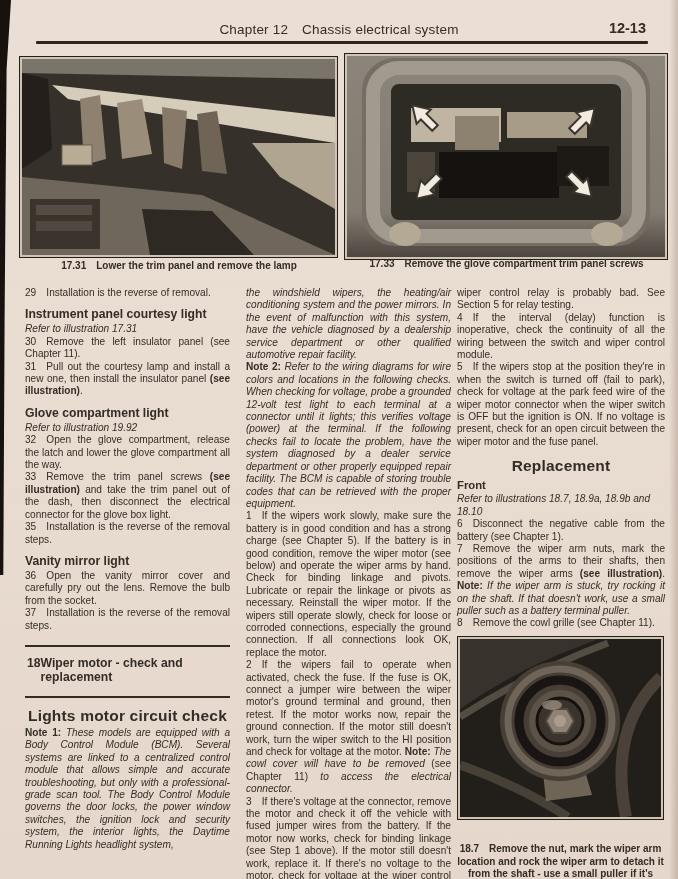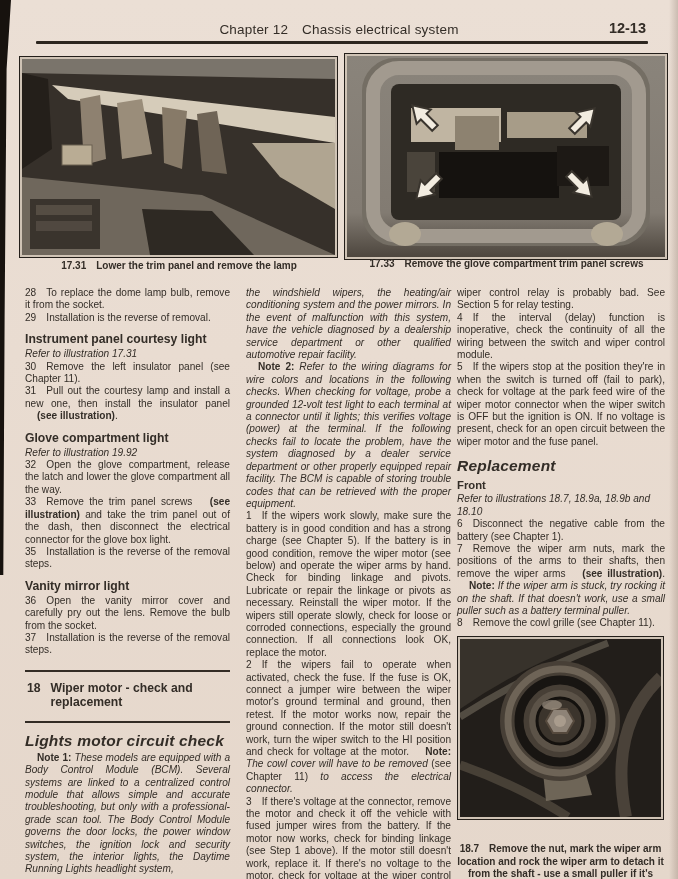--- a/index.html
+++ b/index.html
@@ -26,27 +26,27 @@
   .fig-17-33{left:344px;top:53px;}
   .caption{position:absolute;font-weight:bold;font-size:10px;line-height:12.5px;text-align:center;color:#332d27;}
   .cap-17-31{left:19px;top:260px;width:320px;}
   .cap-17-33{left:344px;top:258px;width:325px;}
 
   .col{position:absolute;top:287px;font-size:10.1px;line-height:12.4px;}
   .col1{left:25px;width:205px;}
   .col2{left:246px;width:205px;}
   .col3{left:457px;width:208px;}
   .blk{text-align:justify;}
-  .b{font-weight:bold;margin-left:12px;}
+  .b{font-weight:bold;}
   .i{font-style:italic;}
   .heading{font-weight:bold;font-size:12.2px;line-height:14px;margin:8px 0 2px;text-align:left;}
   .subheading{font-weight:bold;font-size:11.3px;line-height:13px;margin:5px 0 1px;text-align:left;}
   .refer{font-style:italic;text-align:left;}
-  .bigheading{font-weight:bold;font-style:italic;font-size:15.5px;line-height:17px;margin:9px 0 3px;text-align:left;letter-spacing:.2px;}
-  .section-head{display:flex;gap:10px;font-weight:bold;font-size:12.2px;line-height:14.5px;
+  .bigheading{font-weight:bold;font-size:15.5px;line-height:17px;margin:9px 0 3px;text-align:center;letter-spacing:.2px;}
+  .section-head{display:flex;font-weight:bold;font-size:12.2px;line-height:14.5px;
     border-top:2px solid #332c25;border-bottom:2px solid #332c25;margin:13px 0 6px;padding:9px 2px 11px 2px;text-align:left;}
   .sec-num{flex:0 0 auto;}
   .fig-18-7{position:static;margin:6px 0 0 0;display:inline-block;}
   .cap-18-7{position:static;display:block;margin-top:20px;width:207px;}
 </style>
 </head>
 <body>
 
 <div class="page">
   <div class="scan-edge"></div>
@@ -104,21 +104,20 @@
         <use href="#arr" transform="translate(88,72) rotate(-135)"></use>
         <use href="#arr" transform="translate(225,75) rotate(-45)"></use>
         <use href="#arr" transform="translate(92,120) rotate(135)"></use>
         <use href="#arr" transform="translate(222,118) rotate(45)"></use>
       </g>
     </svg>
   </div>
   <div class="caption cap-17-33">17.33  Remove the glove compartment trim panel screws</div>
 
   <div class="col col1">
-      <div class="blk step"><span class="">28  To replace the dome lamp bulb, remove it from the socket.</span></div>
       <div class="blk step"><span class="">29  Installation is the reverse of removal.</span></div>
       <div class="blk heading"><span class="">Instrument panel courtesy light</span></div>
       <div class="blk refer"><span class="">Refer to illustration 17.31</span></div>
       <div class="blk step"><span class="">30  Remove the left insulator panel (see Chapter 11).</span></div>
       <div class="blk step"><span class="">31  Pull out the courtesy lamp and install a new one, then install the insulator panel </span><span class="b ">(see illustration)</span><span class="">.</span></div>
       <div class="blk heading"><span class="">Glove compartment light</span></div>
       <div class="blk refer"><span class="">Refer to illustration 19.92</span></div>
       <div class="blk step"><span class="">32  Open the glove compartment, release the latch and lower the glove compartment all the way.</span></div>
       <div class="blk step"><span class="">33  Remove the trim panel screws </span><span class="b ">(see illustration)</span><span class=""> and take the trim panel out of the dash, then disconnect the electrical connector for the glove box light.</span></div>
       <div class="blk step"><span class="">35  Installation is the reverse of the removal steps.</span></div>

